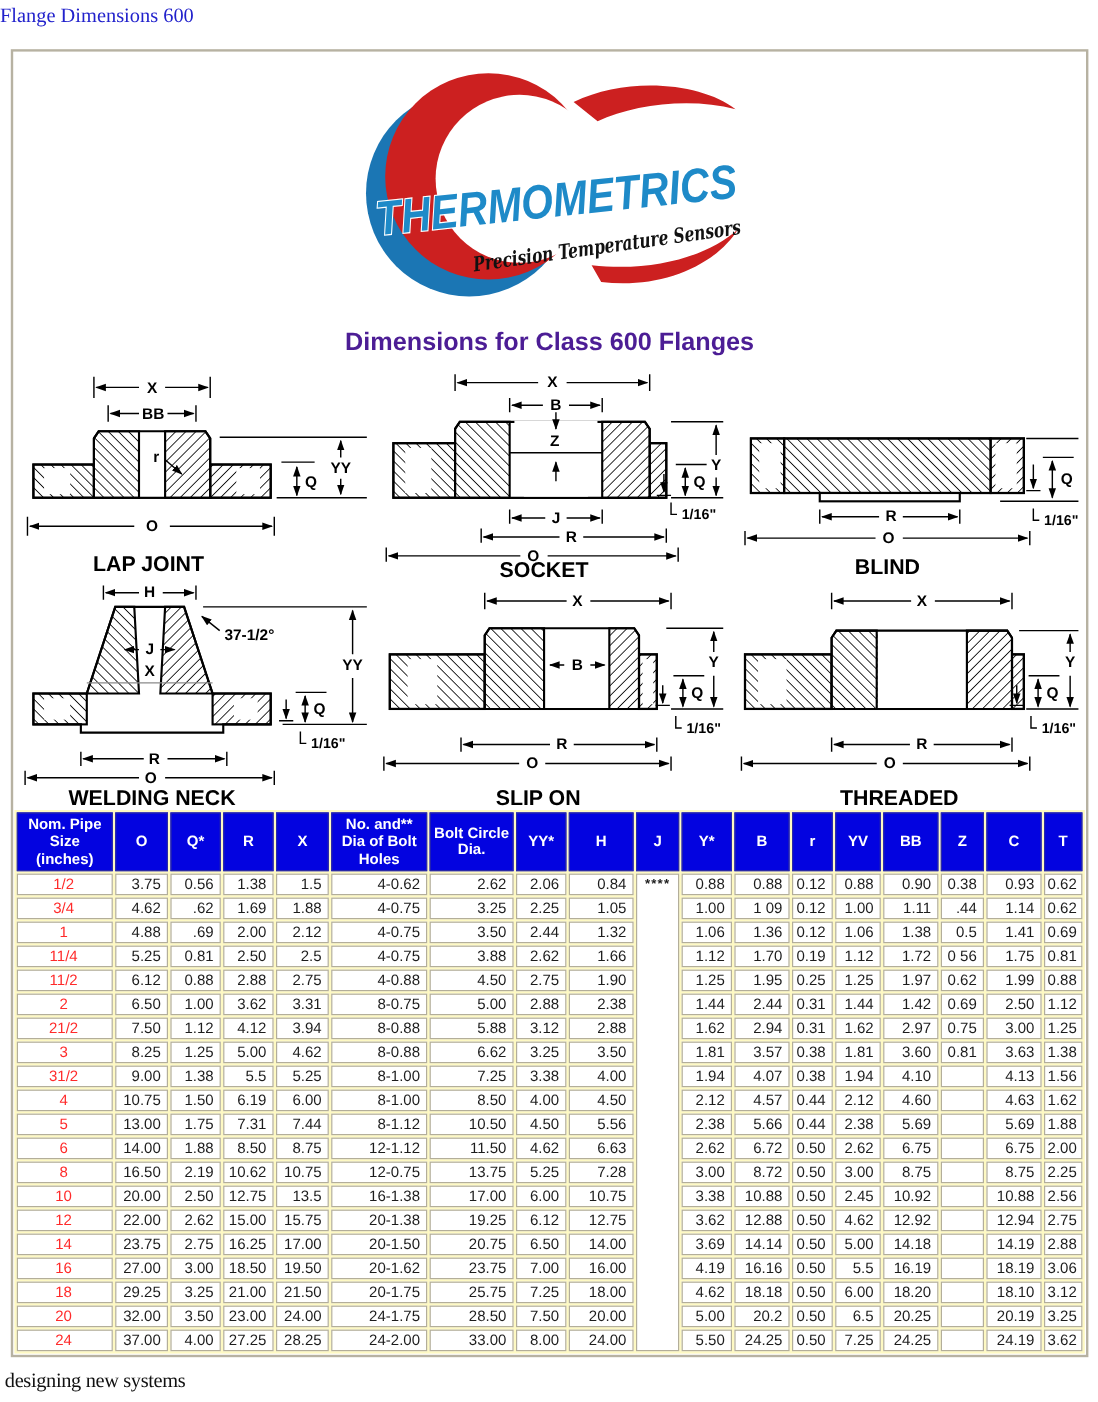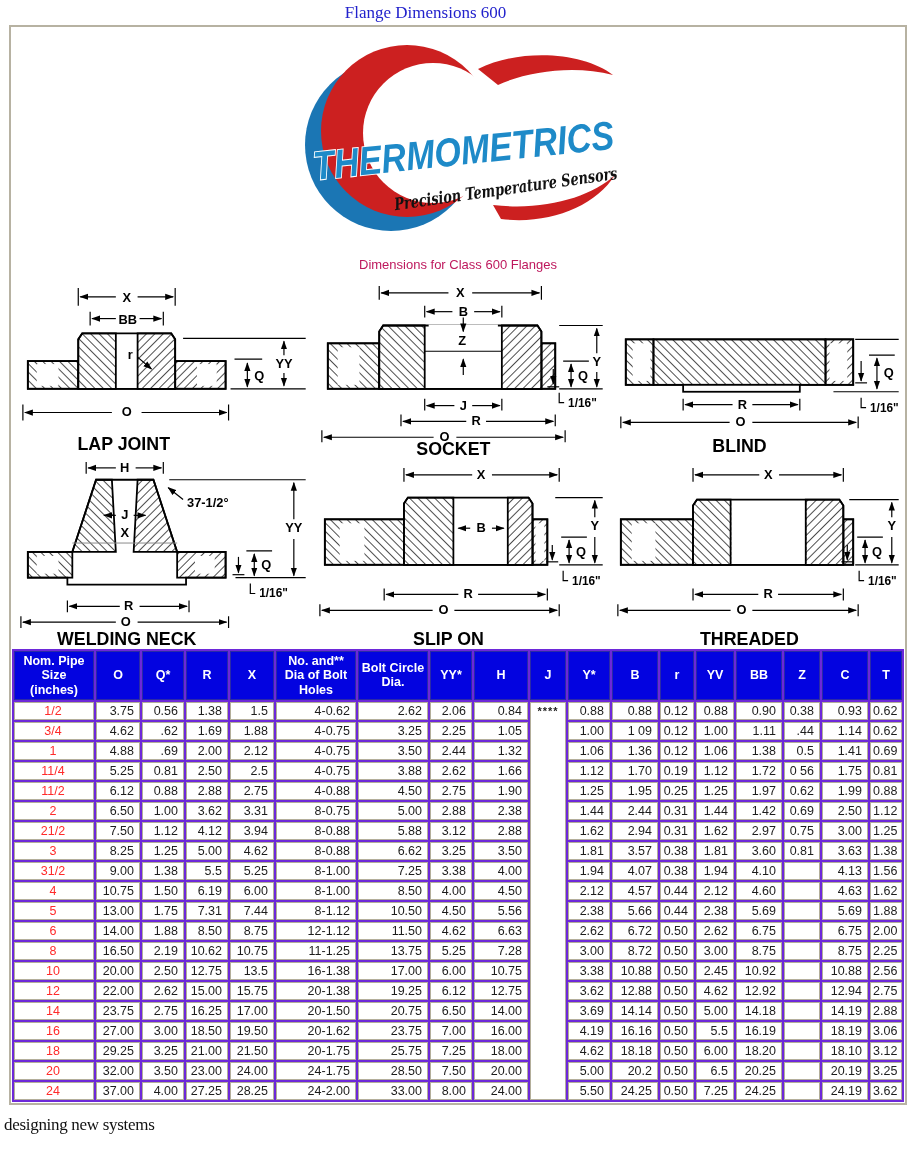--- a/index.html
+++ b/index.html
@@ -1,33 +1,33 @@
 <!DOCTYPE html>
 <html><head>
 <meta charset="utf-8">
 <style>
   html,body{margin:0;padding:0;background:#fff;}
   body{width:915px;font-family:"Liberation Sans",sans-serif;}
-  .toplink{text-align:center;padding:3px 64px 2px 0;font:17px "Liberation Serif",serif;}
+  .toplink{text-align:left;padding:3px 64px 18px 0;font:17px "Liberation Serif",serif;}
   .toplink a{color:#2222cc;text-decoration:none;}
   .frame{margin:0 8px 0 9px;border:2px solid #b7b2a2;background:#fff;}
   .logoWrap{text-align:center;padding-top:8px;}
-  .title{text-align:center;font-size:13px;font-weight:normal;margin:16px 0 10px;color:#be185d;}
+  .title{text-align:center;font-size:21px;font-weight:bold;margin:16px 0 10px;color:#4c1d95;}
   .grid{display:grid;grid-template-columns:1fr 1fr 1fr;padding:0 2px;}
   svg.diag{width:100%;height:auto;display:block;}
   svg text{font:bold 13px "Liberation Sans",sans-serif;fill:#000;}
   svg text.ttl{font:bold 18px "Liberation Sans",sans-serif;}
   svg text.sm{font:bold 12px "Liberation Sans",sans-serif;}
   .o{stroke:#000;stroke-width:1.8;fill:#fff;}
   .h1f{stroke:#000;stroke-width:1.8;fill:url(#h1);}
   .h2f{stroke:#000;stroke-width:1.8;fill:url(#h2);}
   .w{fill:#fff;stroke:none;}
   .d{stroke:#000;stroke-width:1.2;fill:none;}
   .gray{stroke:#8a8a8a;stroke-width:1;fill:none;}
-  table{border-spacing:2px;background:#6d28d9;margin:1px;table-layout:fixed;width:892px;border-collapse:separate;}
+  table{border-spacing:2px;background:#fef9c3;margin:1px;table-layout:fixed;width:892px;border-collapse:separate;}
   th{background:#0303e0;color:#fff;font-size:12.5px;line-height:1.15;border:1px solid #2a2aa6;padding:2px 1px;font-weight:bold;}
   td{background:#fff;border:1px solid #b3ae9a;font-size:12.5px;line-height:1.12;padding:1px 5px 1px 2px;text-align:right;color:#1c1c1c;overflow:hidden;}
   td.rl{text-align:center;color:#ff2a2a;padding-left:3px;}
   td.jc{vertical-align:top;text-align:center;font-weight:bold;font-size:11px;padding:2px 1px;letter-spacing:1px;}
   .footer{font:17px "Liberation Serif",serif;letter-spacing:-0.3px;padding:6px 0 4px 4px;line-height:1.6;color:#111;white-space:nowrap;}
 </style>
 </head>
 <body>
 
 <svg width="0" height="0" style="position:absolute" aria-hidden="true">
@@ -550,21 +550,21 @@
           <td></td>
           <td>6.75</td>
           <td>2.00</td>
         </tr>
         <tr>
           <td class="rl">8</td>
           <td>16.50</td>
           <td>2.19</td>
           <td>10.62</td>
           <td>10.75</td>
-          <td>11-1.25</td>
+          <td>12-0.75</td>
           <td>13.75</td>
           <td>5.25</td>
           <td>7.28</td>
           <td>3.00</td>
           <td>8.72</td>
           <td>0.50</td>
           <td>3.00</td>
           <td>8.75</td>
           <td></td>
           <td>8.75</td>

